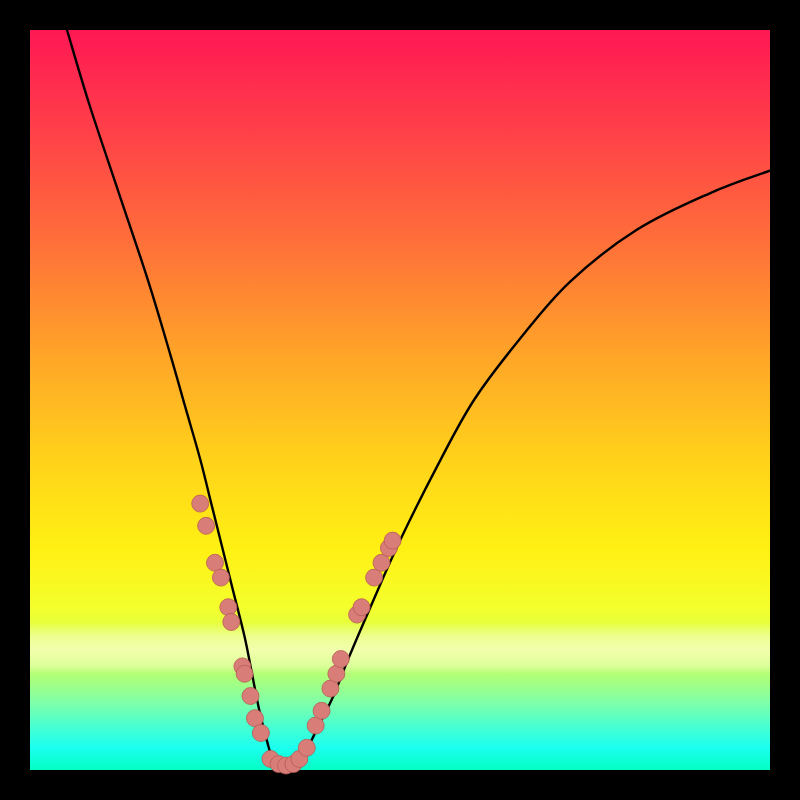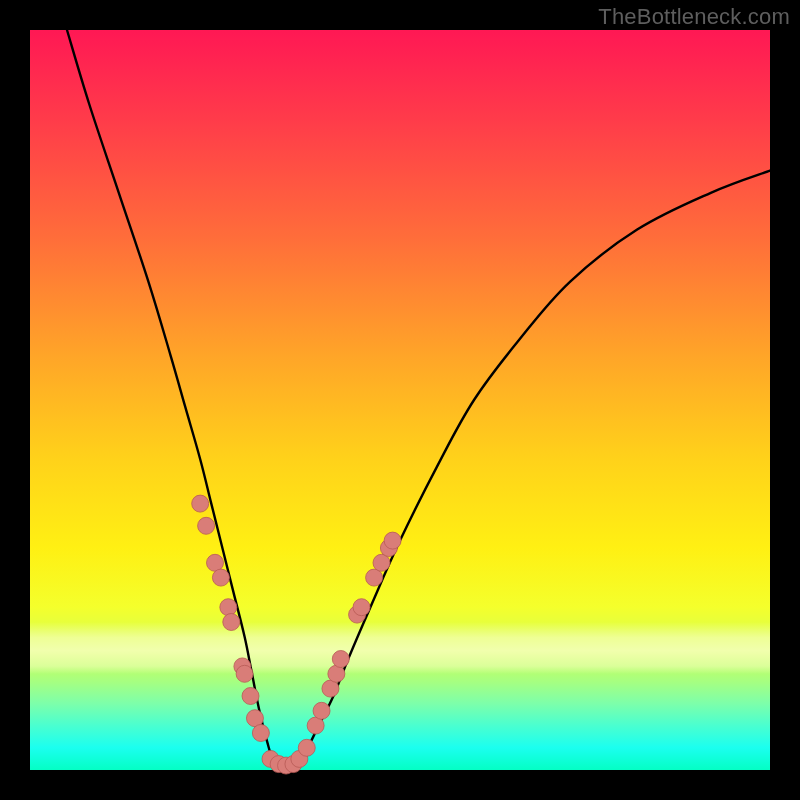--- a/index.html
+++ b/index.html
@@ -80,21 +80,20 @@
     fill: #d97d78;
     stroke: #b85a55;
     stroke-width: 0.8;
   }
 </style>
 </head>
 <body>
 
 <div class="frame">
 
-  <div class="watermark">TheBottleneck.com</div>
 
   <div class="plot">
     <div class="pale-band"></div>
     <svg class="curve" viewBox="0 0 740 740">
       <path id="curve-path" fill="none" stroke="#000" stroke-width="2.4" stroke-linecap="round" d="M 37,0 C 40.996,13.32 49.876000000000005,44.69600000000001 59.2,74 C 68.524,103.30399999999999 78.14399999999999,130.83199999999997 88.8,162.79999999999995 C 99.456,194.76799999999994 109.07600000000001,222.29599999999996 118.4,251.59999999999997 C 127.724,280.904 133.94,302.95599999999996 140.6,325.59999999999997 C 147.26,348.24399999999997 150.072,358.752 155.4,377.40000000000003 C 160.728,396.04800000000006 165.538,411.884 170.20000000000002,429.2 C 174.86200000000002,446.51599999999996 177.30399999999997,457.61600000000004 181.29999999999998,473.6 C 185.296,489.584 188.404,502.016 192.4,518 C 196.39600000000002,533.984 199.50400000000002,546.4159999999999 203.50000000000003,562.4 C 207.49600000000004,578.384 211.27,592.1479999999999 214.6,606.8 C 217.92999999999998,621.452 219.33599999999998,630.4799999999999 222,643.8 C 224.66400000000002,657.12 226.736,668.8119999999999 229.4,680.8 C 232.06400000000002,692.788 234.136,701.076 236.8,710.4 C 239.46400000000003,719.7239999999999 240.87000000000003,727.272 244.20000000000002,732.6 C 247.53,737.928 251.304,740 255.29999999999998,740 C 259.296,740 262.404,736.596 266.4,732.6 C 270.39599999999996,728.604 273.504,724.4599999999999 277.5,717.8 C 281.496,711.14 283.93800000000005,704.924 288.6,695.6 C 293.262,686.2760000000001 298.072,677.988 303.4,666 C 308.72799999999995,654.012 311.53999999999996,644.984 318.2,629 C 324.86,613.016 331.076,598.5120000000001 340.40000000000003,577.2 C 349.72400000000005,555.888 358.012,535.908 370,510.6 C 381.988,485.29200000000003 393.68000000000006,461.908 407.00000000000006,436.6 C 420.32000000000005,411.29200000000003 429.348,392.644 444,370 C 458.652,347.356 471.08400000000006,332.112 488.40000000000003,310.8 C 505.716,289.488 518.8879999999999,271.5799999999999 540.1999999999999,251.59999999999997 C 561.512,231.61999999999998 581.492,215.78400000000008 606.8,199.80000000000007 C 632.108,183.81600000000006 656.8240000000001,173.456 680.8000000000001,162.79999999999995 C 704.7760000000001,152.14399999999992 729.344,144.59599999999992 740,140.5999999999999"></path>
       <g id="markers">
           <circle cx="170.20000000000002" cy="473.6" r="8.5" class="marker"></circle>
           <circle cx="176.12" cy="495.79999999999995" r="8.5" class="marker"></circle>
           <circle cx="185" cy="532.8" r="8.5" class="marker"></circle>
           <circle cx="190.92000000000002" cy="547.6" r="8.5" class="marker"></circle>

